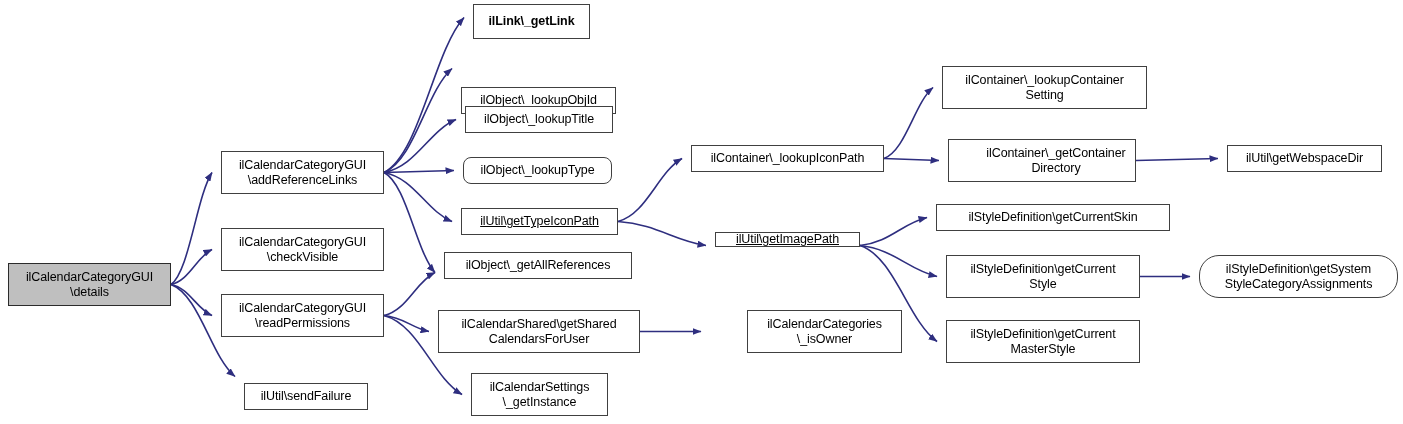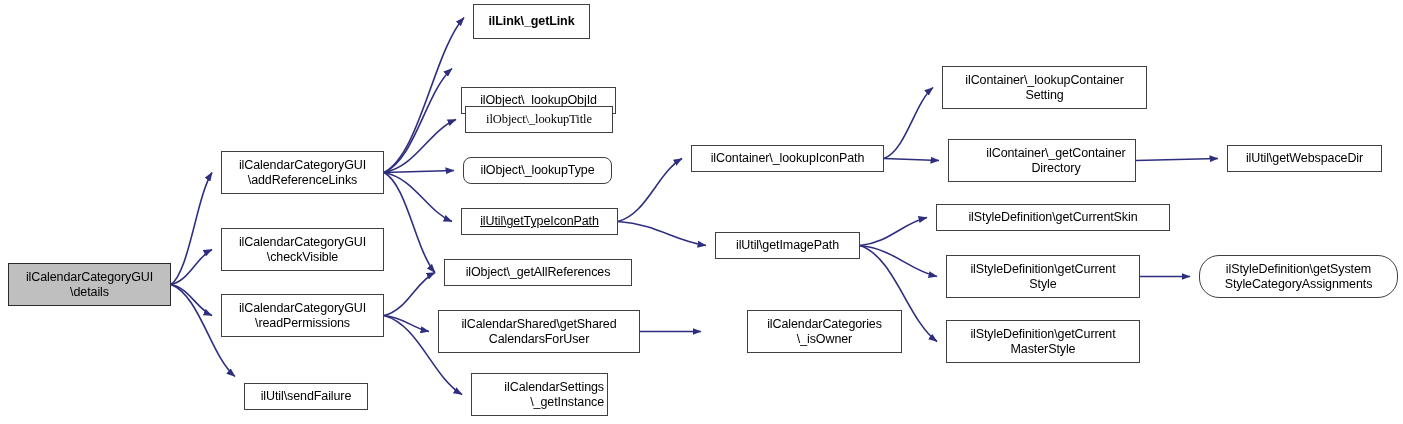--- a/index.html
+++ b/index.html
@@ -89,30 +89,30 @@
 \details</span></div>
       <div class="node" style="left: 221px; top: 151px; width: 163px; height: 43px;"><span class="lbl">ilCalendarCategoryGUI
 \addReferenceLinks</span></div>
       <div class="node" style="left: 221px; top: 228px; width: 163px; height: 43px;"><span class="lbl">ilCalendarCategoryGUI
 \checkVisible</span></div>
       <div class="node" style="left: 221px; top: 294px; width: 163px; height: 43px;"><span class="lbl">ilCalendarCategoryGUI
 \readPermissions</span></div>
       <div class="node" style="left: 244px; top: 363px; width: 124px; height: 27px; margin-top: 20px;"><span class="lbl">ilUtil\sendFailure</span></div>
       <div class="node" style="left: 473px; top: 4px; width: 117px; height: 35px; font-weight: bold;"><span class="lbl">ilLink\_getLink</span></div>
       <div class="node" style="left: 461px; top: 53px; width: 155px; height: 27px; margin-top: 34px;"><span class="lbl">ilObject\_lookupObjId</span></div>
-      <div class="node" style="left: 465px; top: 106px; width: 148px; height: 27px; font-family: Liberation Serif, serif;"><span class="lbl">ilObject\_lookupTitle</span></div>
+      <div class="node" style="left: 465px; top: 106px; width: 148px; height: 27px;"><span class="lbl">ilObject\_lookupTitle</span></div>
       <div class="node" style="left: 463px; top: 157px; width: 149px; height: 27px; border-radius: 8px;"><span class="lbl">ilObject\_lookupType</span></div>
       <div class="node" style="left: 461px; top: 208px; width: 157px; height: 27px; text-decoration: underline;"><span class="lbl">ilUtil\getTypeIconPath</span></div>
-      <div class="node" style="left: 444px; top: 259px; width: 188px; height: 27px;"><span class="lbl">ilObject\_getAllReferences</span></div>
+      <div class="node" style="left: 444px; top: 252px; width: 188px; height: 27px;"><span class="lbl">ilObject\_getAllReferences</span></div>
       <div class="node" style="left: 438px; top: 310px; width: 202px; height: 43px;"><span class="lbl">ilCalendarShared\getShared
 CalendarsForUser</span></div>
-      <div class="node" style="left: 471px; top: 373px; width: 137px; height: 43px; text-align: right;"><span class="lbl">ilCalendarSettings
+      <div class="node" style="left: 471px; top: 373px; width: 137px; height: 43px;"><span class="lbl">ilCalendarSettings
 \_getInstance</span></div>
       <div class="node" style="left: 691px; top: 145px; width: 193px; height: 27px;"><span class="lbl">ilContainer\_lookupIconPath</span></div>
-      <div class="node" style="left: 715px; top: 232px; width: 145px; height: 27px;"><span class="lbl">ilUtil\getImagePath</span></div>
+      <div class="node" style="left: 715px; top: 232px; width: 145px; height: 15px; text-decoration: underline;"><span class="lbl">ilUtil\getImagePath</span></div>
       <div class="node" style="left: 710px; top: 310px; width: 155px; height: 43px; margin-left: 37px;"><span class="lbl">ilCalendarCategories
 \_isOwner</span></div>
       <div class="node" style="left: 942px; top: 66px; width: 205px; height: 43px;"><span class="lbl">ilContainer\_lookupContainer
 Setting</span></div>
       <div class="node" style="left: 948px; top: 139px; width: 188px; height: 43px; padding-left: 28px;"><span class="lbl">ilContainer\_getContainer
 Directory</span></div>
       <div class="node" style="left: 936px; top: 204px; width: 234px; height: 27px;"><span class="lbl">ilStyleDefinition\getCurrentSkin</span></div>
       <div class="node" style="left: 946px; top: 255px; width: 194px; height: 43px;"><span class="lbl">ilStyleDefinition\getCurrent
 Style</span></div>
       <div class="node" style="left: 946px; top: 320px; width: 194px; height: 43px;"><span class="lbl">ilStyleDefinition\getCurrent

